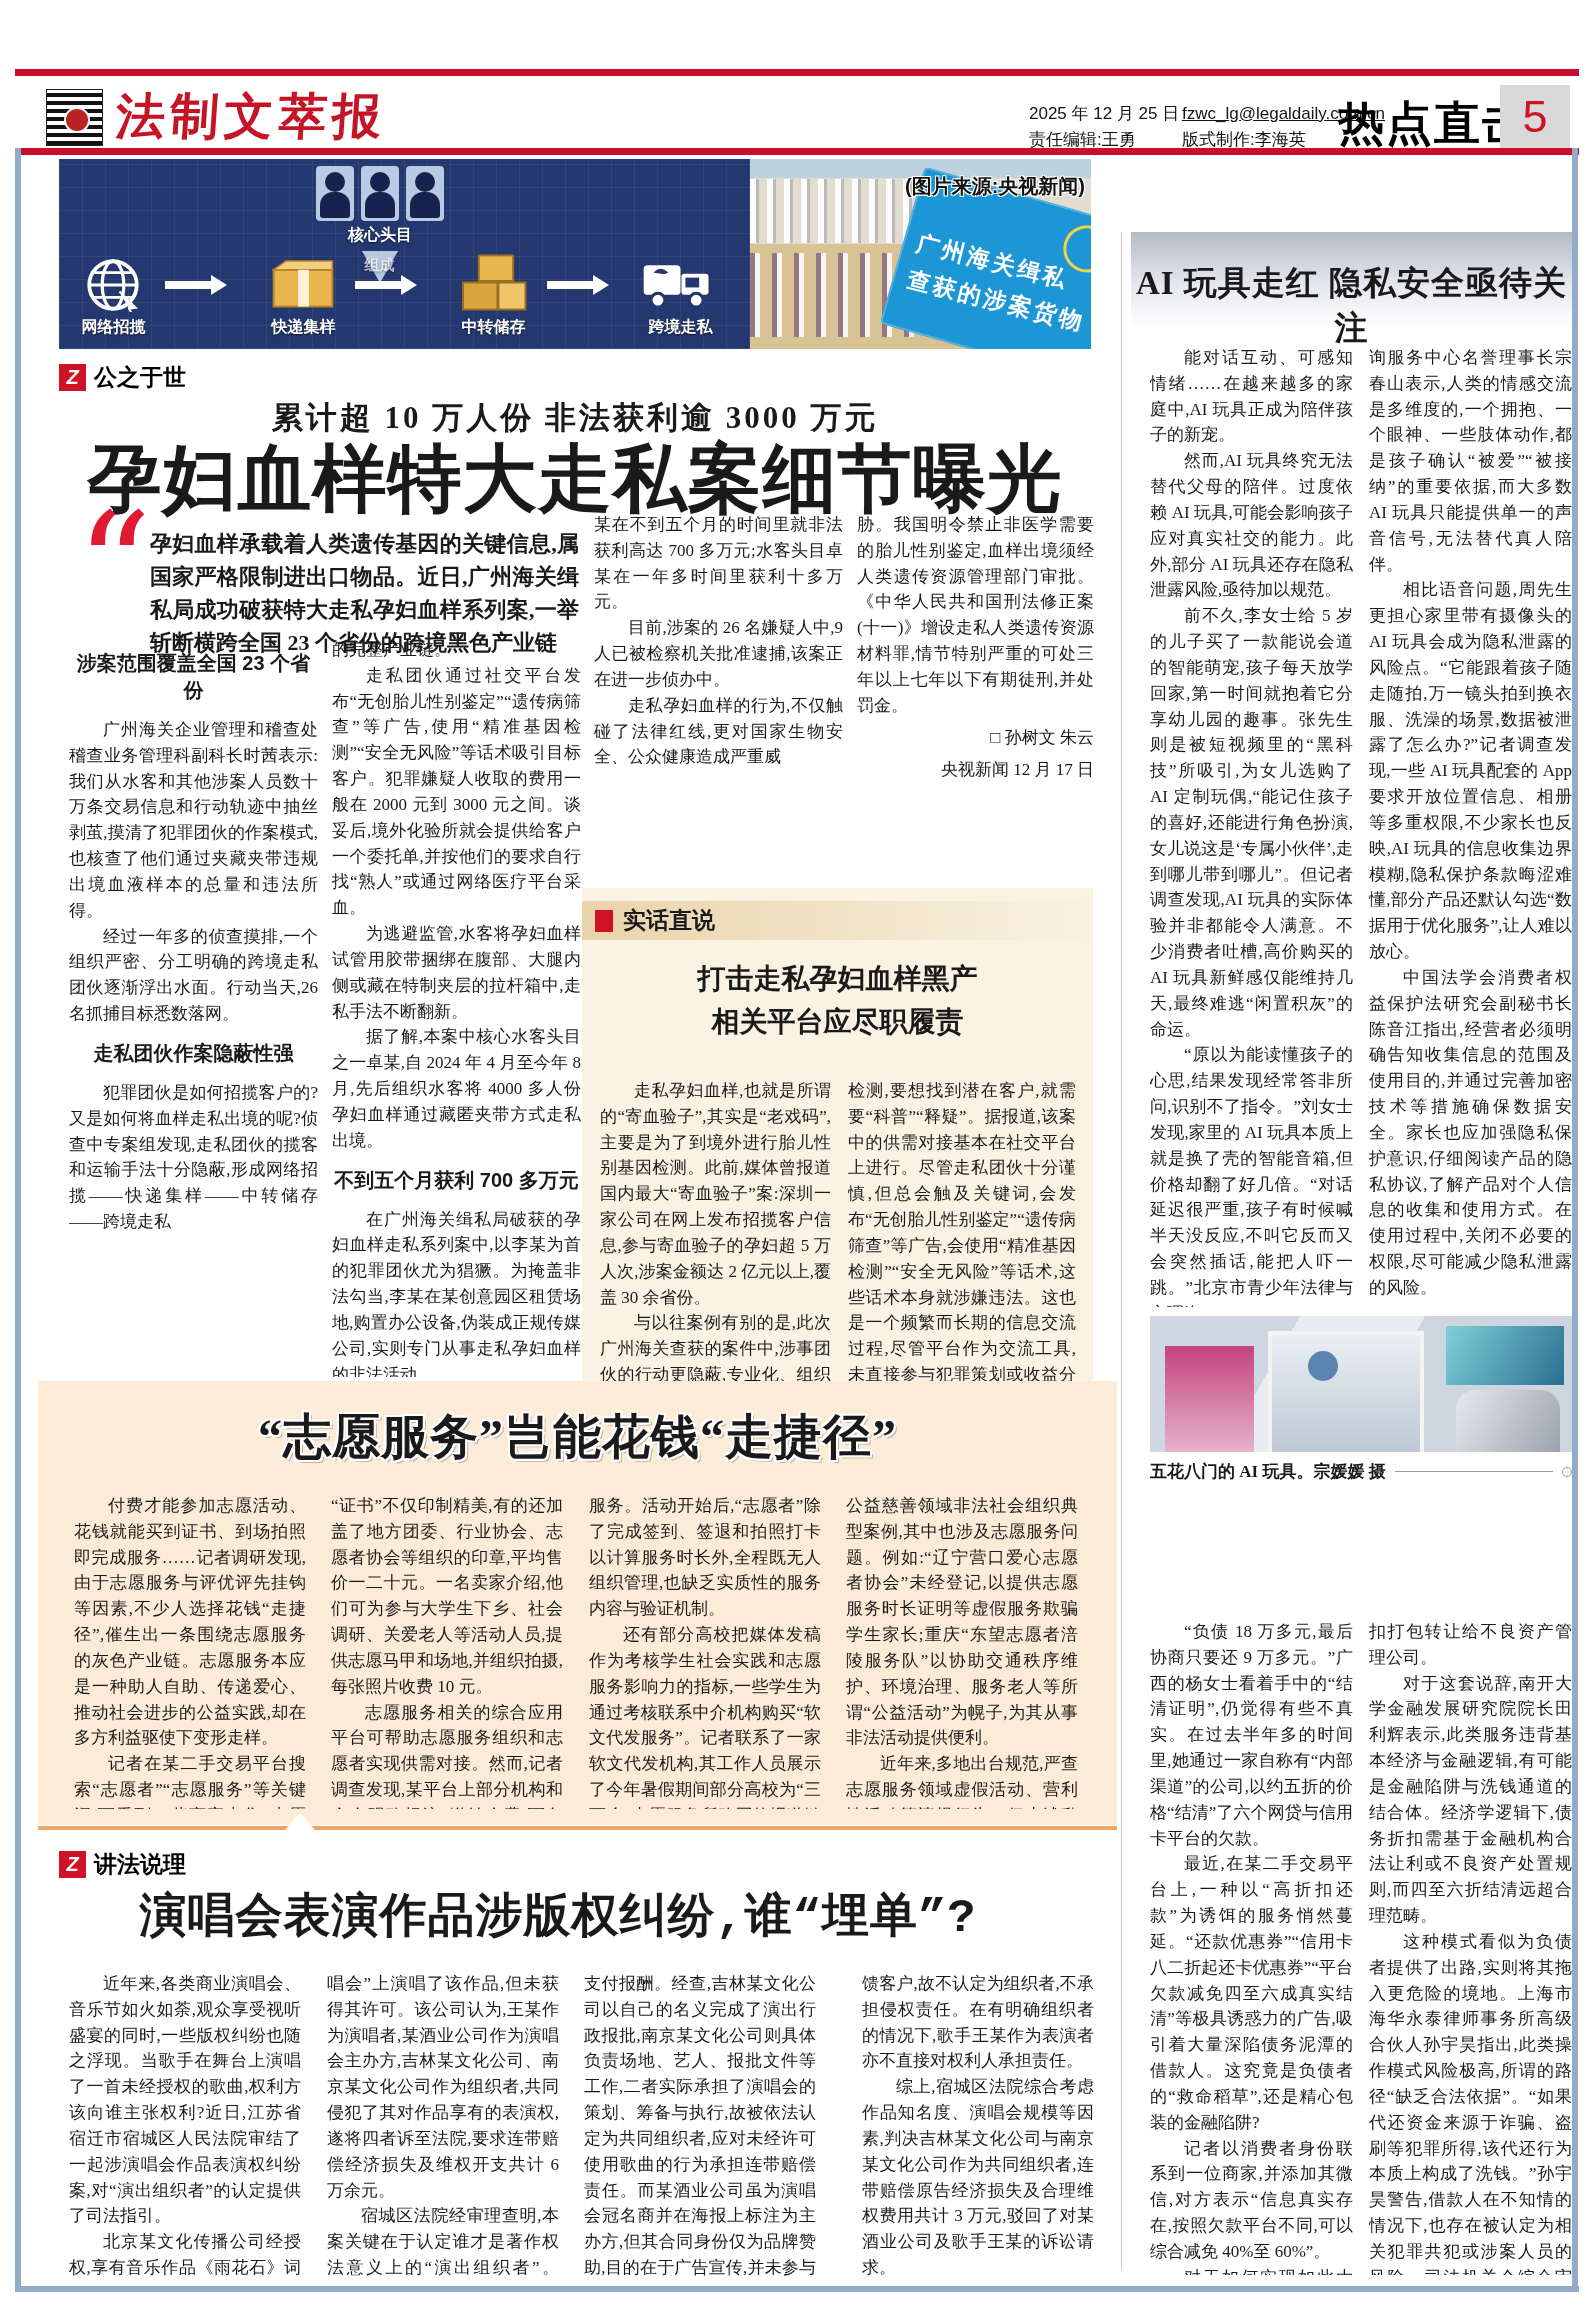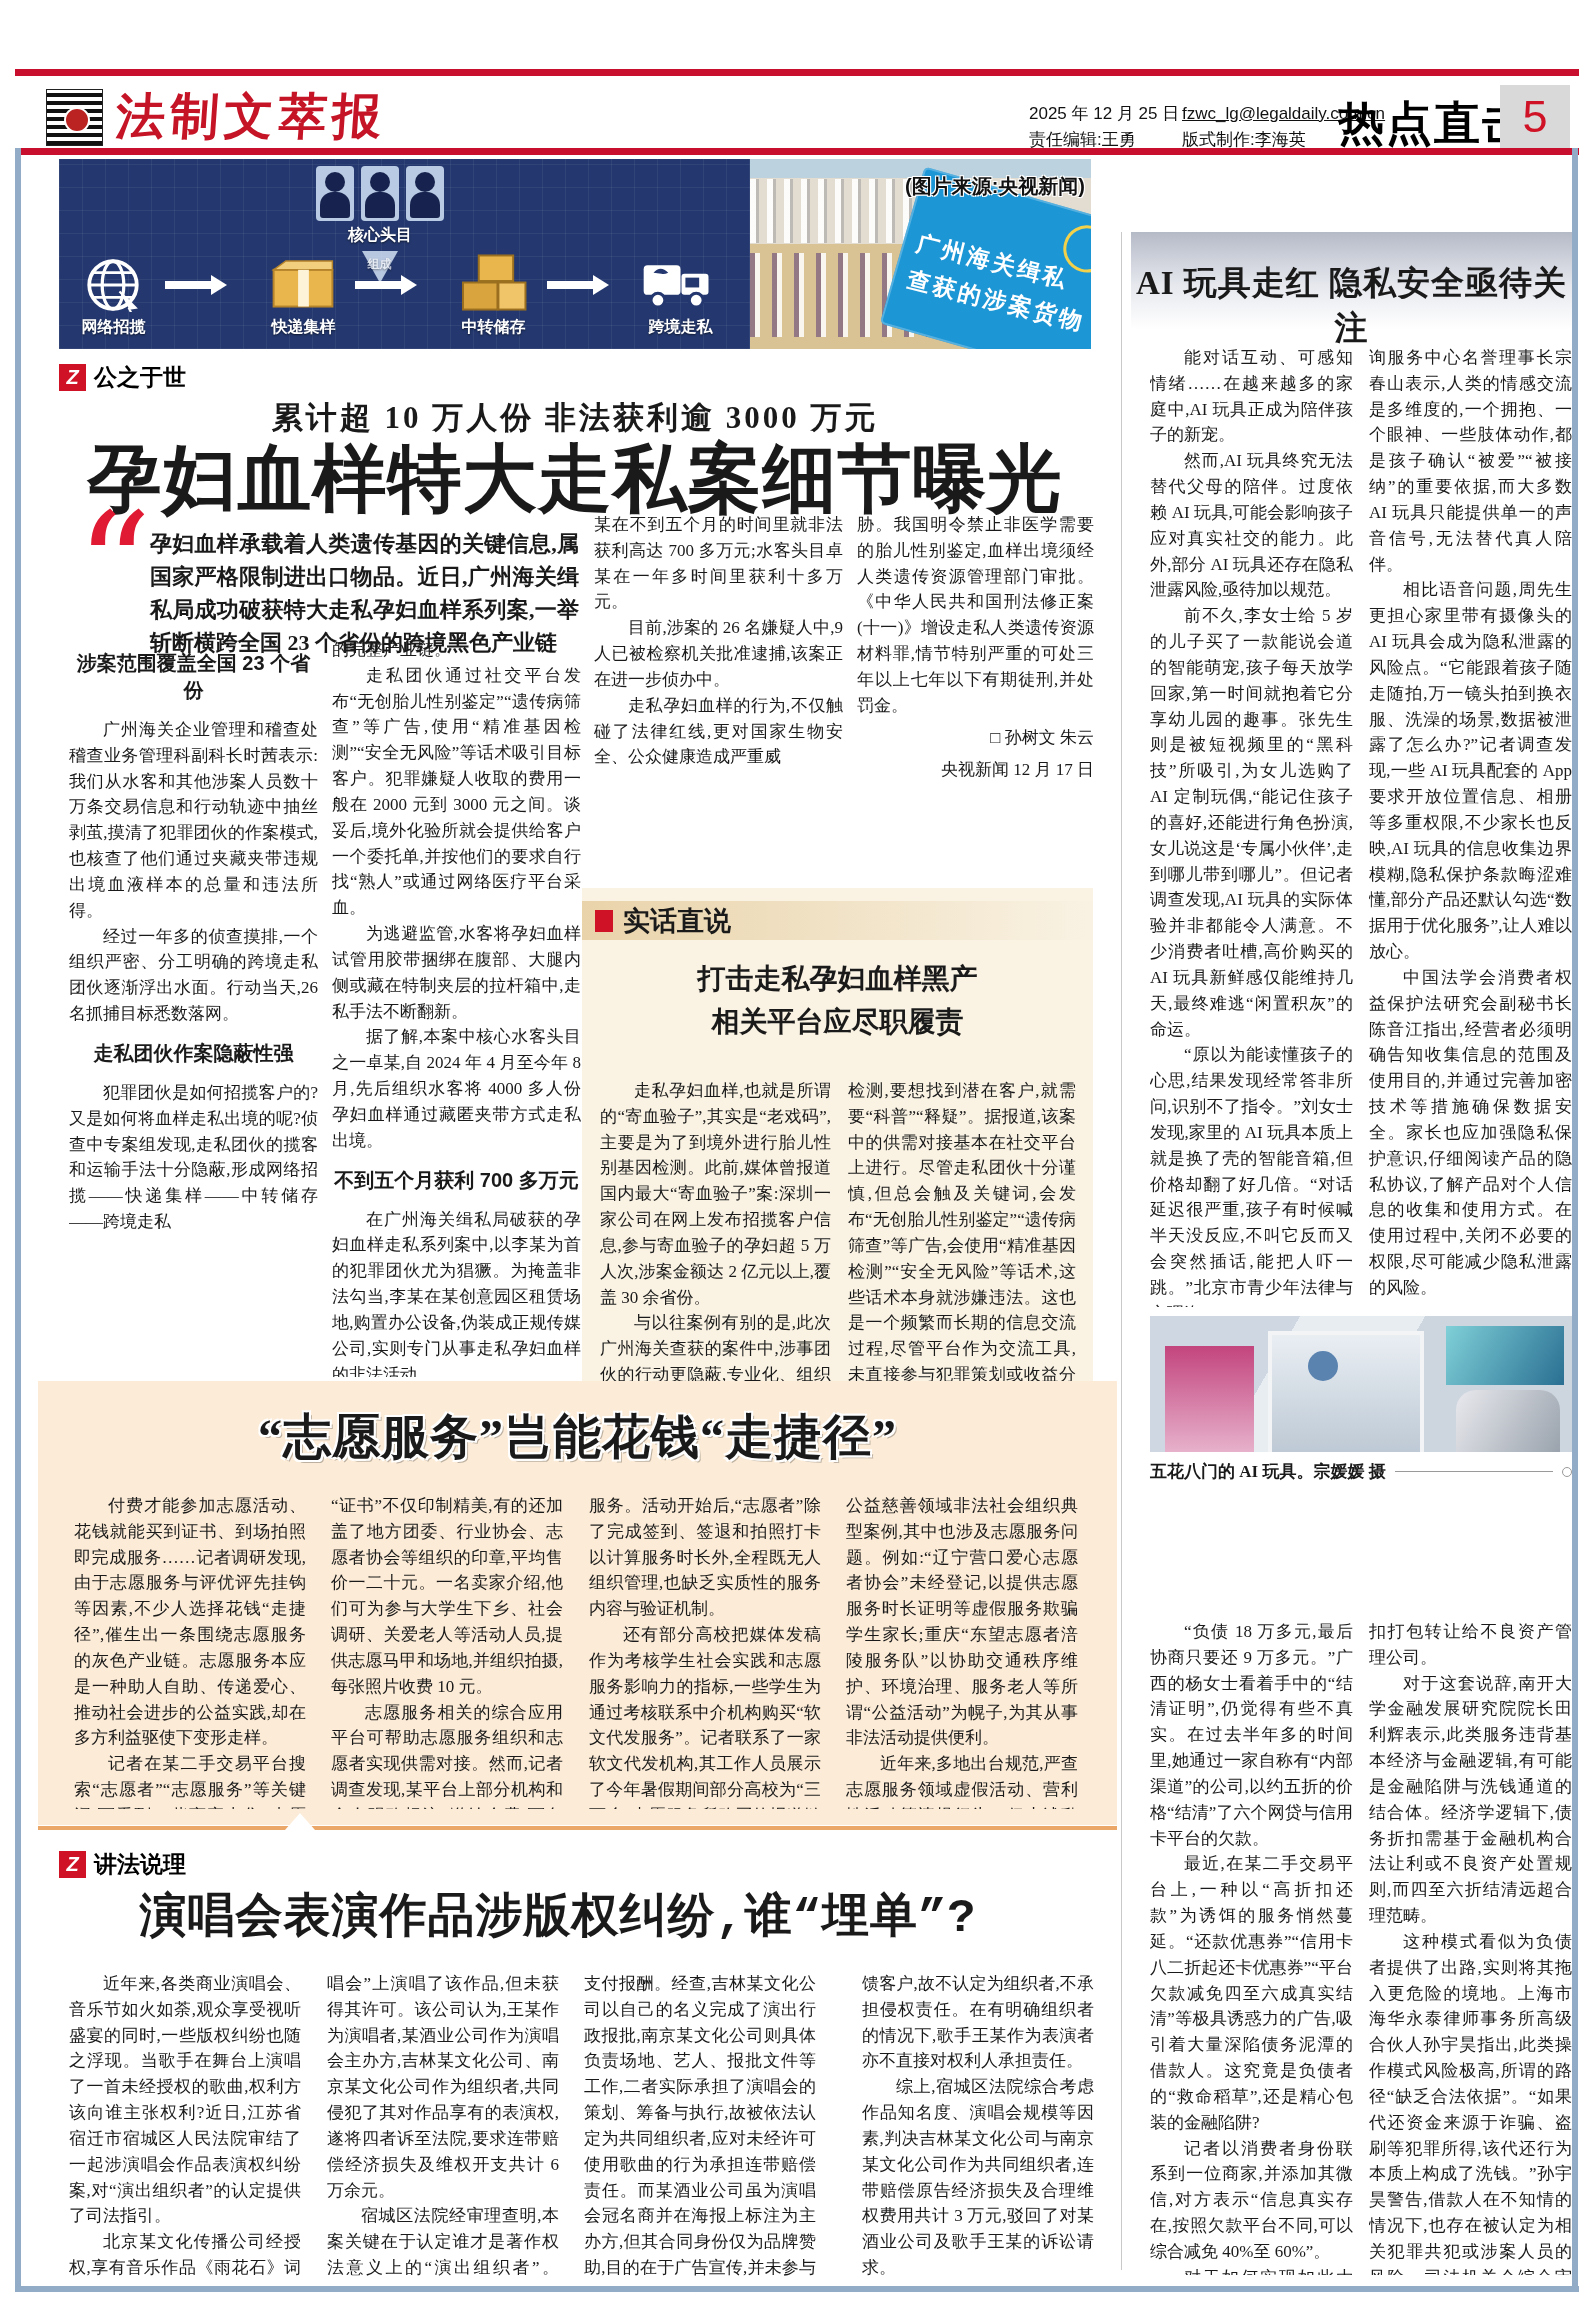--- a/index.html
+++ b/index.html
@@ -60,21 +60,21 @@
   .quote-text{font-size:22px;font-weight:bold;line-height:1.5;text-align:justify;}
   .col{overflow:hidden;text-align:justify;}
   .col p.para{margin:0;text-indent:2em;font-size:17px;line-height:1.52;}
   .col p.noindent{text-indent:0;}
   .subhead{font-size:20px;font-weight:bold;font-family:"Liberation Sans",sans-serif;text-align:center;margin:13px 0;text-indent:0;}
   .byline{font-size:17px;line-height:1.6;text-align:right;margin:5px 0 0 0;}
   
   .talkbox{background:#faf3e4;}
   .talk-band{background:linear-gradient(90deg,#e9d3aa,#f9f2e3);display:flex;align-items:center;}
   .talk-sq{width:18px;height:22px;background:#d01226;margin:0 10px 0 13px;}
-  .talk-label{font-size:27px;font-weight:bold;font-family:"Liberation Sans",sans-serif;}
+  .talk-label{font-size:23px;font-weight:bold;font-family:"Liberation Sans",sans-serif;}
   .talk-title{font-size:28px;font-weight:bold;text-align:center;line-height:1.55;}
   
   .volbox{background:#fcebd6;}
   .vol-title{font-size:48px;font-weight:bold;text-align:center;letter-spacing:1px;
       text-shadow:-2px -2px 0 #fff,2px -2px 0 #fff,-2px 2px 0 #fff,2px 2px 0 #fff,3px 3px 0 rgba(0,0,0,.25);}
   .vol-border{background:#eaa768;}
   .vol-notch{position:absolute;width:0;height:0;border-left:15px solid transparent;border-right:15px solid transparent;border-bottom:17px solid #ffffff;top:-13px;}
   .vol-notch:after{content:"";position:absolute;left:-11px;top:4px;border-left:11px solid transparent;border-right:11px solid transparent;border-bottom:13px solid #fff;}
   
   .vdivider{background:#c9c9c9;}
@@ -128,21 +128,21 @@
       <div class="person-tile" style="left:302px;top:7px;">
           <div class="person-head"></div>
           <div class="person-body"></div>
         </div>
       <div class="person-tile" style="left:347px;top:7px;">
           <div class="person-head"></div>
           <div class="person-body"></div>
         </div>
       <div class="diag-label" style="left:247px;top:66px;width:148px;">核心头目</div>
       <div class="down-arrow" style="left:303px;top:92px;"></div>
-      <div class="diag-label" style="left:286px;top:97px;width:69px;font-size:12px;opacity:.65;font-family:Liberation Serif, serif;">组成</div>
+      <div class="diag-label" style="left:286px;top:97px;width:69px;font-size:15px;opacity:.65;font-family:Liberation Serif, serif;">组成</div>
 
       <svg class="abs" style="left:27px;top:99px;" width="54" height="54" viewBox="0 0 100 100">
         <circle cx="50" cy="50" r="44" fill="none" stroke="#fff" stroke-width="7"></circle>
         <ellipse cx="50" cy="50" rx="20" ry="44" fill="none" stroke="#fff" stroke-width="6"></ellipse>
         <line x1="6" y1="50" x2="94" y2="50" stroke="#fff" stroke-width="6"></line>
         <line x1="12" y1="27" x2="88" y2="27" stroke="#fff" stroke-width="5"></line>
         <line x1="12" y1="73" x2="88" y2="73" stroke="#fff" stroke-width="5"></line>
         <path d="M62 62 L92 92 L80 94 L86 106" fill="#fff" stroke="#fff" stroke-width="4"></path>
       </svg>
 

